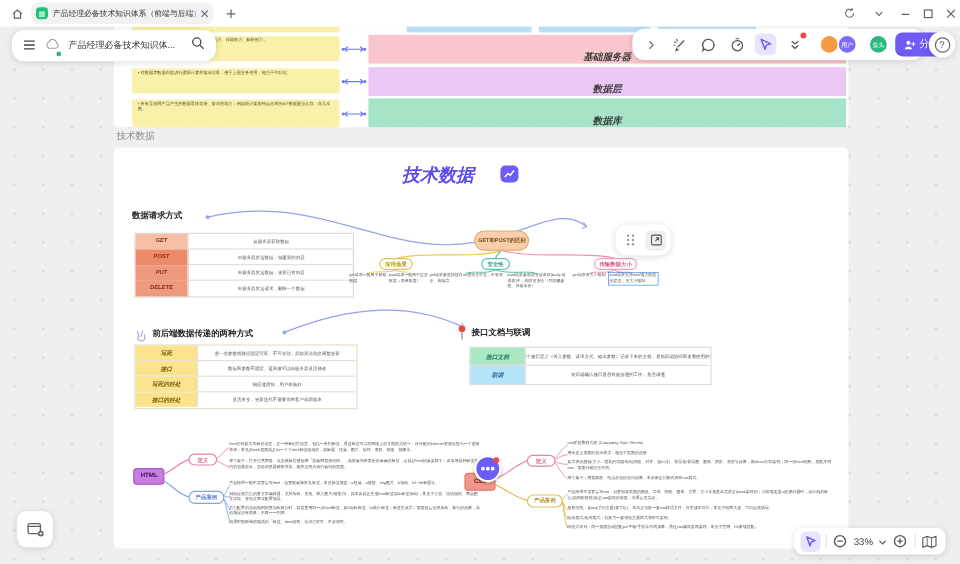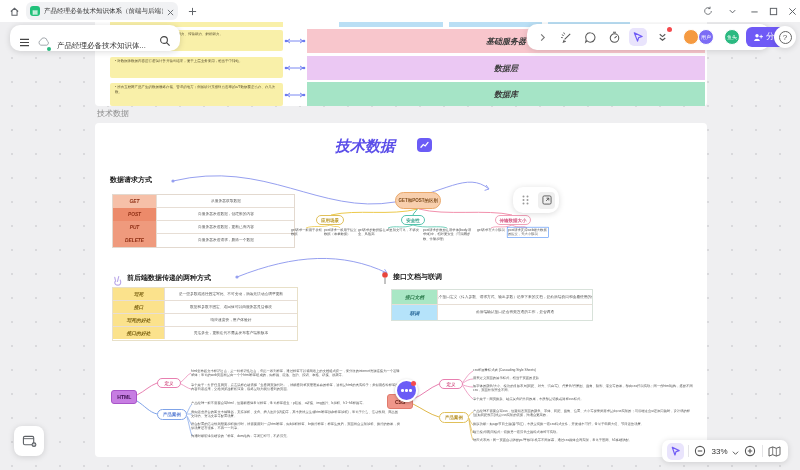--- a/index.html
+++ b/index.html
@@ -12,27 +12,27 @@
   #tab .ttl{font-size:6.5px;color:#333;white-space:nowrap;overflow:hidden;flex:1;}
   .wctl{position:absolute;top:5px;width:12px;height:12px;display:flex;align-items:center;justify-content:center;}
   
   #canvas{position:absolute;left:0;top:22px;width:800px;height:448px;background:#efeff1;
     background-image:radial-gradient(circle,#d9d9dc 1px,transparent 1.2px);background-size:24px 24px;}
   .panel{background:#fff;border-radius:10px;box-shadow:0 1px 6px rgba(0,0,0,.14);}
   
   #ovframe{position:absolute;left:95px;top:0px;width:612px;height:84px;background:#fff;border-radius:0 0 4px 4px;}
   .note{position:absolute;left:15px;width:173px;background:#f9f0a9;border-radius:2px;padding:2px 5px;overflow:hidden;}
   .note .tx{font-size:6px;line-height:1.3;color:#5a5030;transform:scale(.58);transform-origin:0 0;width:286px;}
-  .bar{position:absolute;left:212px;width:398px;height:24px;display:flex;align-items:center;justify-content:center;}
+  .bar{position:absolute;left:212px;width:398px;height:24px;display:flex;align-items:flex-end;justify-content:center;}
   .bar span{font-size:8px;font-weight:bold;font-style:italic;color:#3c3c3c;}
   .bluestrip{position:absolute;top:0;height:5px;background:#badff5;}
   .ylwstrip{position:absolute;top:0;height:5px;background:#f9f0a9;}
   .linkarrow{position:absolute;left:189px;width:22px;height:10px;}
   
-  #doctb{position:absolute;left:10px;top:3px;width:170px;height:26px;z-index:20;display:flex;align-items:flex-end;gap:7px;padding:0 9px;}
+  #doctb{position:absolute;left:10px;top:3px;width:170px;height:26px;z-index:20;display:flex;align-items:center;gap:7px;padding:0 9px;}
   #doctb .ttl{font-size:7.5px;color:#333;white-space:nowrap;overflow:hidden;flex:1;}
   #maintb{position:absolute;left:527px;top:2px;width:243px;height:26px;z-index:20;display:flex;align-items:center;padding:0 6px;gap:6px;}
   .tbico{width:18px;height:18px;border-radius:5px;display:flex;align-items:center;justify-content:center;flex:none;position:relative;}
   .tbico.active{background:#e9e4fc;}
   .avt{width:16px;height:16px;border-radius:50%;border:1.5px solid #fff;color:#fff;font-size:5px;display:flex;align-items:center;justify-content:center;flex:none;}
   #sharebtn{height:20px;padding:0 7px;background:#6f5af6;border-radius:6px;color:#fff;font-size:8.5px;display:flex;align-items:center;gap:3px;flex:none;}
   #helpbtn{position:absolute;left:774px;top:4px;width:22px;height:22px;border-radius:50%;z-index:20;display:flex;align-items:center;justify-content:center;font-size:10px;color:#555;}
   #helpbtn .q{width:13px;height:13px;border:1px solid #666;border-radius:50%;display:flex;align-items:center;justify-content:center;font-size:8px;}
   .reddot{position:absolute;right:-1px;top:-1px;width:5px;height:5px;border-radius:50%;background:#f5494d;}
   

